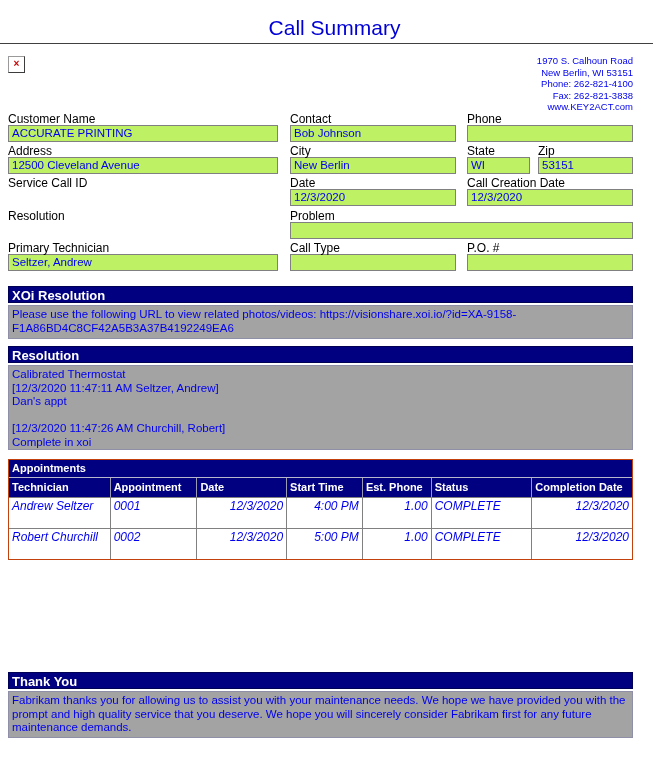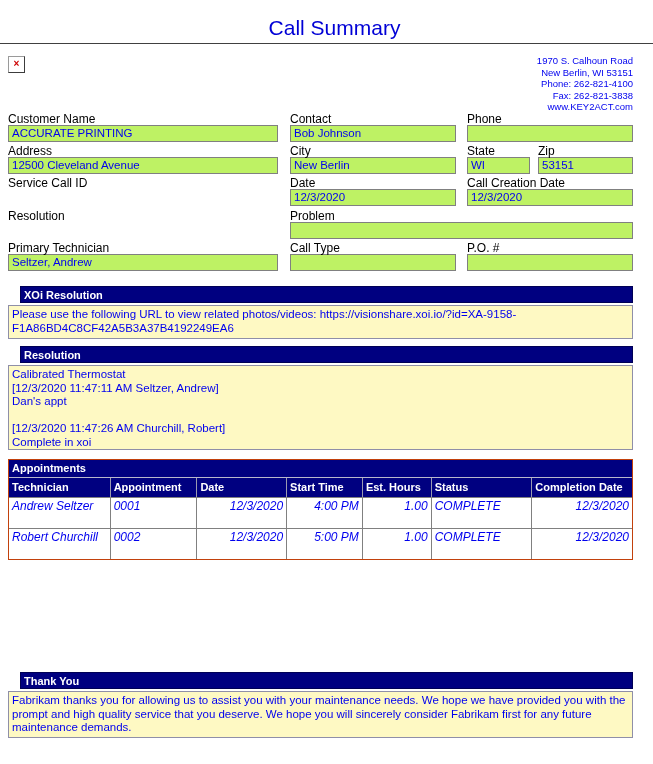--- a/index.html
+++ b/index.html
@@ -11,23 +11,23 @@
   .broken-img{position:absolute;left:8px;top:56px;width:15px;height:15px;background:#fff;
               border:1px solid #9a9a9a;border-right-color:#3c3c3c;border-bottom-color:#3c3c3c;
               color:#cc0000;font-size:10px;font-weight:bold;line-height:14px;text-align:center;}
   .company{position:absolute;top:55px;right:20px;text-align:right;color:#0000ee;
            font-size:9.5px;line-height:11.5px;}
   .field{position:absolute;}
   .lbl{font-size:12px;line-height:10px;color:#000000;margin-bottom:1px;white-space:nowrap;}
   .box{border:1px solid #808080;height:17px;background:#bef264;font-size:11.5px;line-height:15px;
        color:#0000ee;padding:0 0 0 3px;box-sizing:border-box;white-space:nowrap;overflow:hidden;}
   .section{position:absolute;left:8px;width:625px;}
-  .sec-head{background:#000080;color:#ffffff;font-weight:bold;font-size:11px;height:17px;
-            line-height:17px;padding-left:3px;box-sizing:border-box;border:1px solid #000055;margin-left:12px;}
-  .sec-body{margin-top:2px;border:1px solid #8f8fa8;background:#fef9c3;color:#0000ee;
+  .sec-head{background:#000080;color:#ffffff;font-weight:bold;font-size:13px;height:17px;
+            line-height:17px;padding-left:3px;box-sizing:border-box;border:1px solid #000055;}
+  .sec-body{margin-top:2px;border:1px solid #8f8fa8;background:#a3a3a3;color:#0000ee;
             font-size:11.5px;line-height:13.5px;padding:2px 3px;box-sizing:border-box;
             white-space:pre-line;overflow:hidden;}
   .xoi-body{white-space:normal;overflow-wrap:break-word;}
   .url{color:#0000ee;}
   .tbl{position:absolute;left:8px;top:459px;width:625px;border:1px solid #c2410c;
        box-sizing:border-box;background:#fff;}
   .tbl-title{background:#000080;color:#fff;font-weight:bold;font-size:11px;height:17px;
              line-height:17px;padding-left:3px;border-bottom:1px solid #b8b8cc;}
   .thead{display:flex;background:#000080;}
   .th{color:#ffffff;font-weight:bold;font-size:11px;line-height:13px;padding:3px 0 3px 3px;
@@ -135,21 +135,21 @@
 Complete in xoi</div>
   </div>
 
   <div class="tbl">
     <div class="tbl-title">Appointments</div>
     <div class="thead">
       <div class="th c1">Technician</div>
       <div class="th c2">Appointment</div>
       <div class="th c3">Date</div>
       <div class="th c4">Start Time</div>
-      <div class="th c5">Est. Hours</div>
+      <div class="th c5">Est. Phone</div>
       <div class="th c6">Status</div>
       <div class="th c7">Completion Date</div>
     </div>
     <div class="tr">
       <div class="td c1">Andrew Seltzer</div>
       <div class="td c2">0001</div>
       <div class="td c3 num">12/3/2020</div>
       <div class="td c4 num">4:00 PM</div>
       <div class="td c5 num">1.00</div>
       <div class="td c6">COMPLETE</div>

